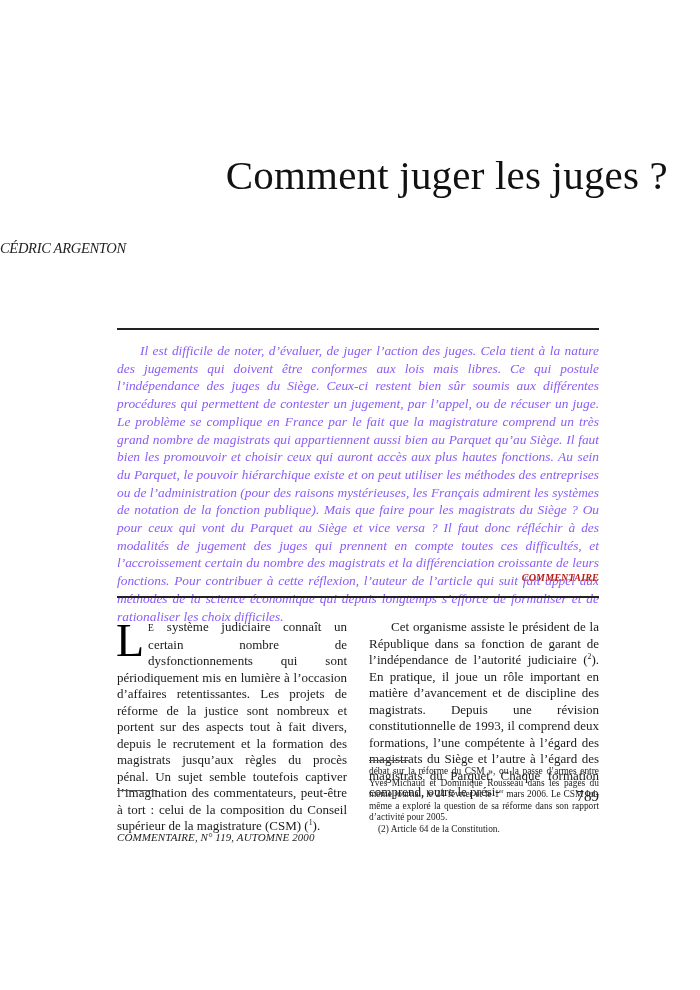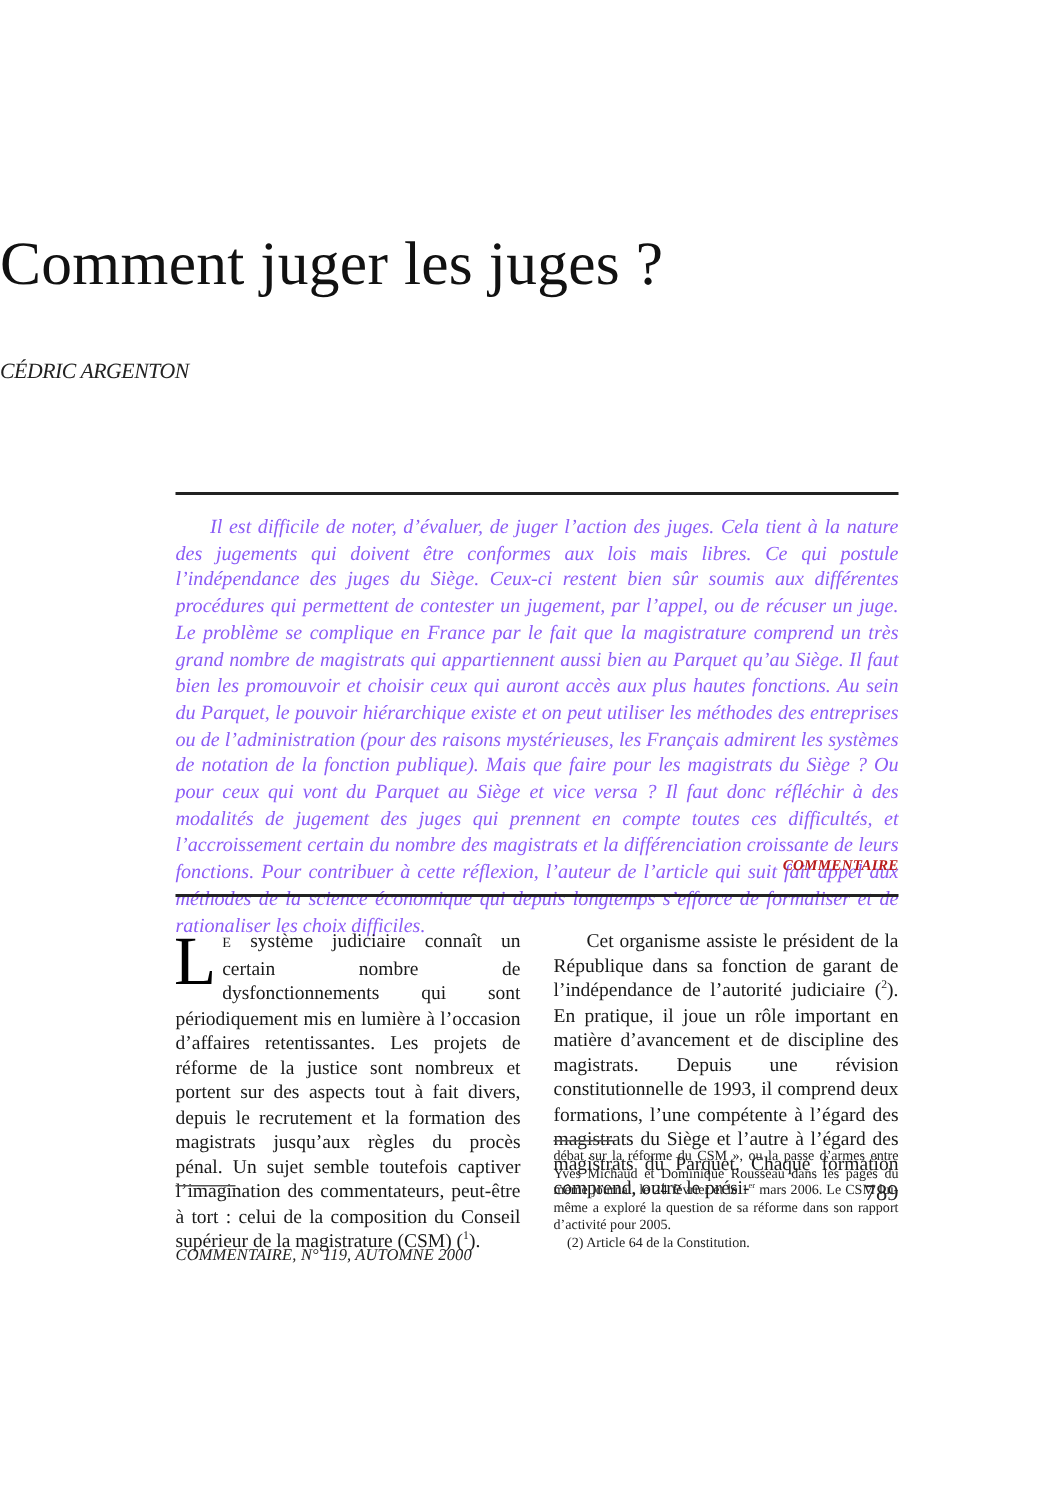--- a/index.html
+++ b/index.html
@@ -1,18 +1,18 @@
 <!DOCTYPE html>
 <html><head>
 <meta charset="utf-8">
 <style>
   html, body { margin: 0; padding: 0; background: #ffffff; }
   body { width: 700px; height: 990px; position: relative; overflow: hidden; color: #111; font-family: "Liberation Serif", "DejaVu Serif", serif; }
   .page { position: absolute; left: 0; top: 0; width: 700px; height: 990px; }
-  .title { position: absolute; left: 0; width: 668px; top: 150px; text-align: left; font-size: 41px; line-height: 50px; letter-spacing: 0.2px; color: #111; }
+  .title { position: absolute; left: 0; width: 668px; top: 150px; text-align: right; font-size: 41px; line-height: 50px; letter-spacing: 0.2px; color: #111; }
   .author { position: absolute; left: 0; width: 700px; top: 240px; text-align: left; font-style: italic; font-size: 14.5px; color: #222; letter-spacing: -0.3px; }
   .rule { position: absolute; left: 117px; width: 482px; height: 2px; background: #222; }
   .rule.top { top: 328px; }
   .rule.bottom { top: 596px; }
   .abstract { position: absolute; left: 117px; top: 342px; width: 482px; font-style: italic; font-size: 13.4px; line-height: 17.7px; text-align: justify; text-indent: 23px; color: #8b5cf6; margin: 0; hyphens: manual; }
   .rubric { position: absolute; right: 101px; top: 572px; font-style: italic; font-size: 10px; color: #b91c1c; letter-spacing: 0.2px; font-weight: bold; }
   .col { position: absolute; top: 619px; width: 230px; font-size: 13px; line-height: 16.5px; text-align: justify; color: #1a1a1a; }
   .col.left { left: 117px; }
   .col.right { left: 369px; }
   .col p { margin: 0; }

